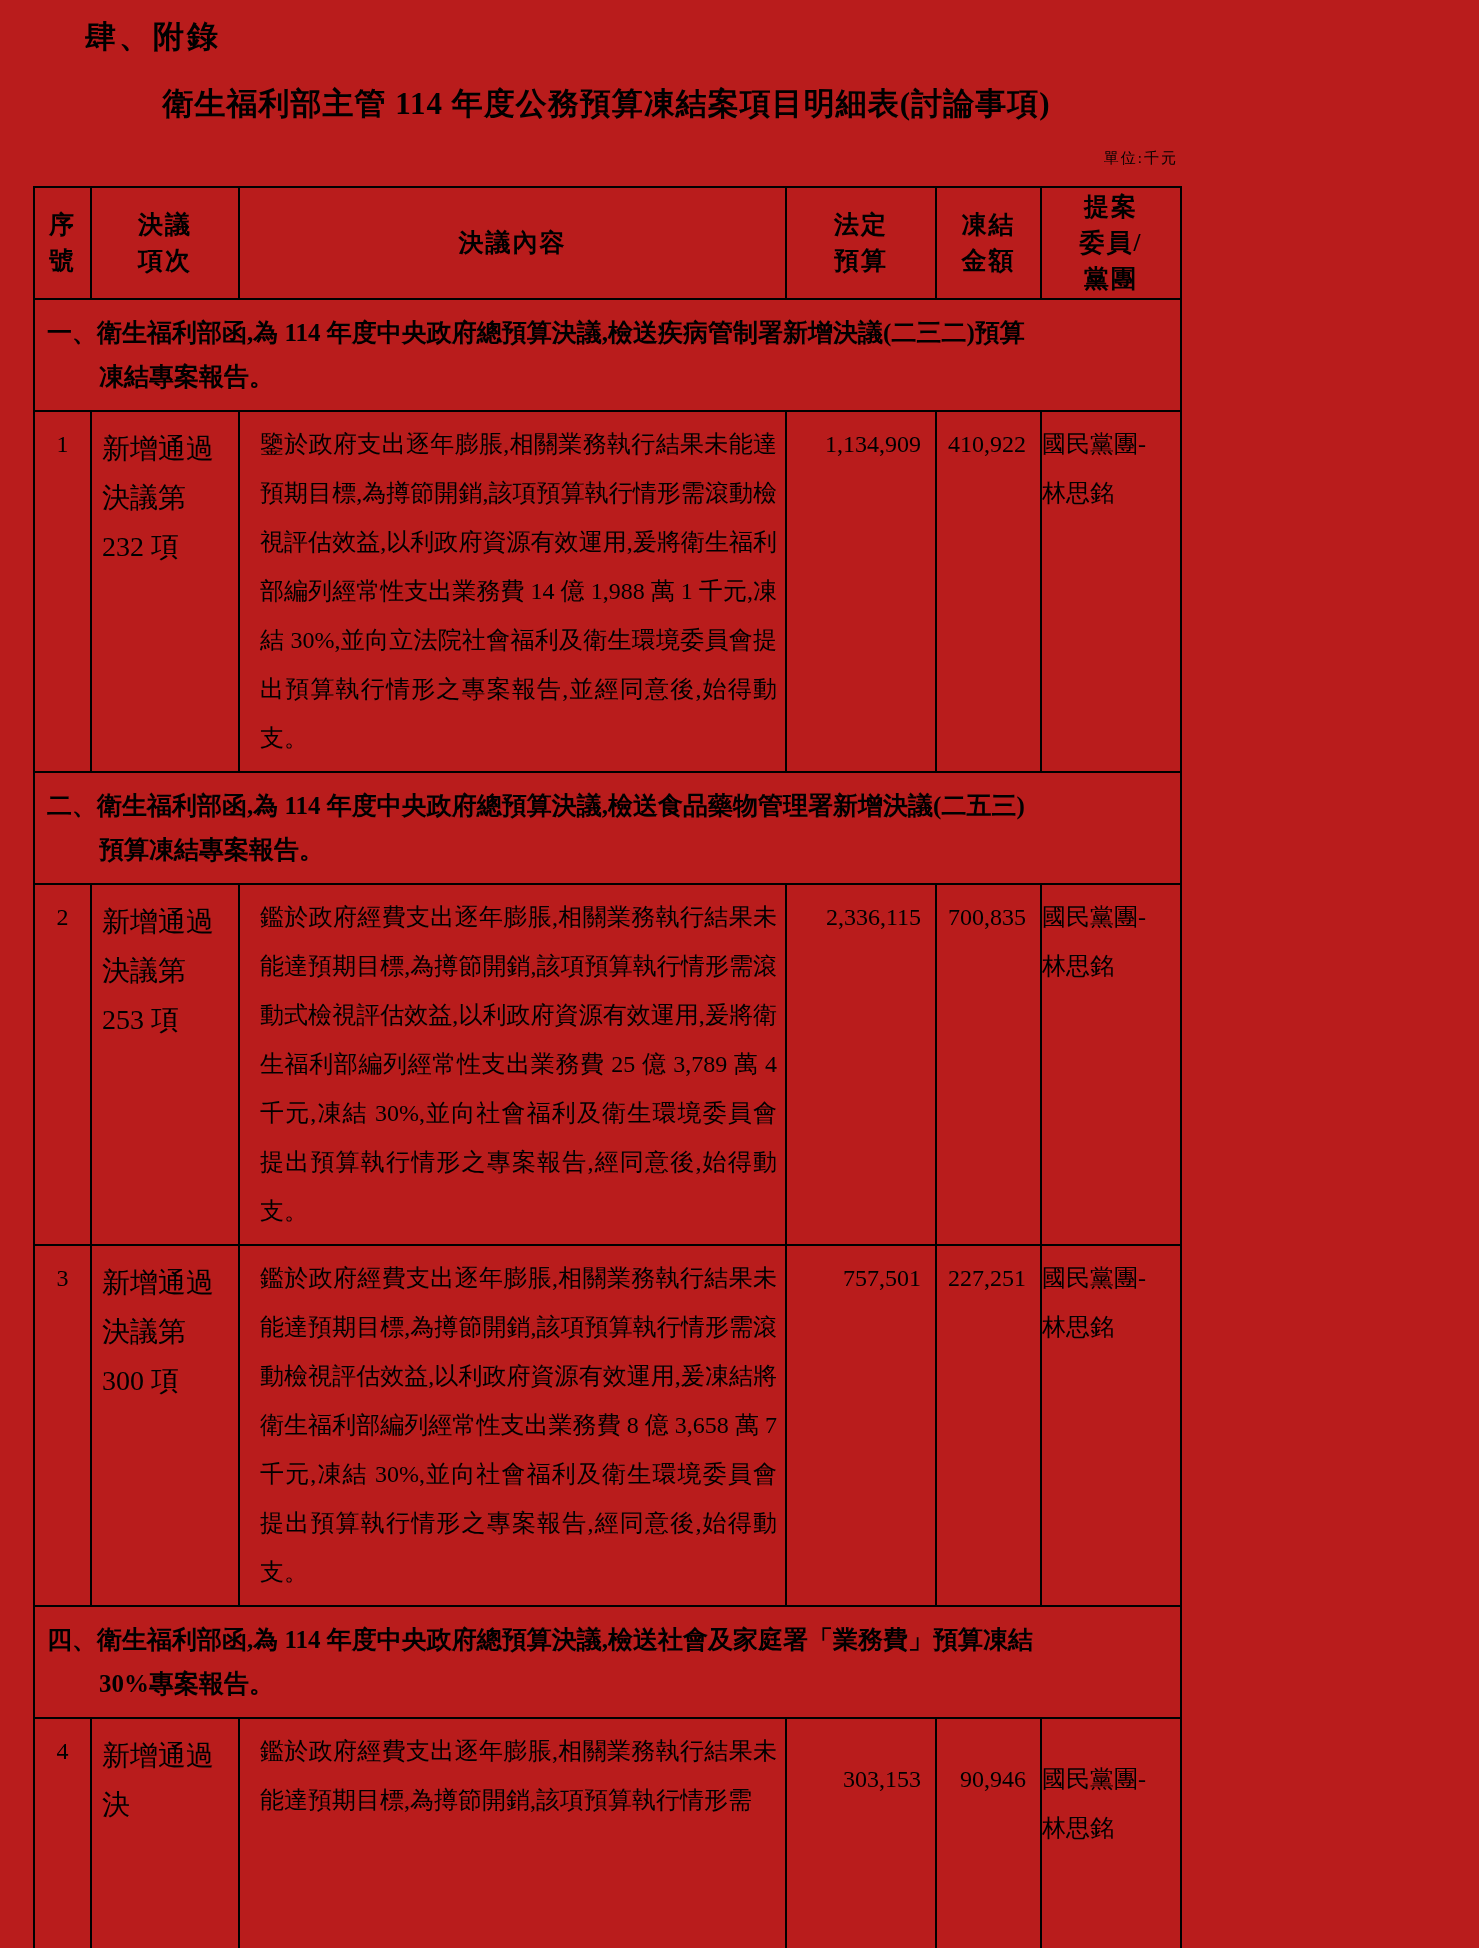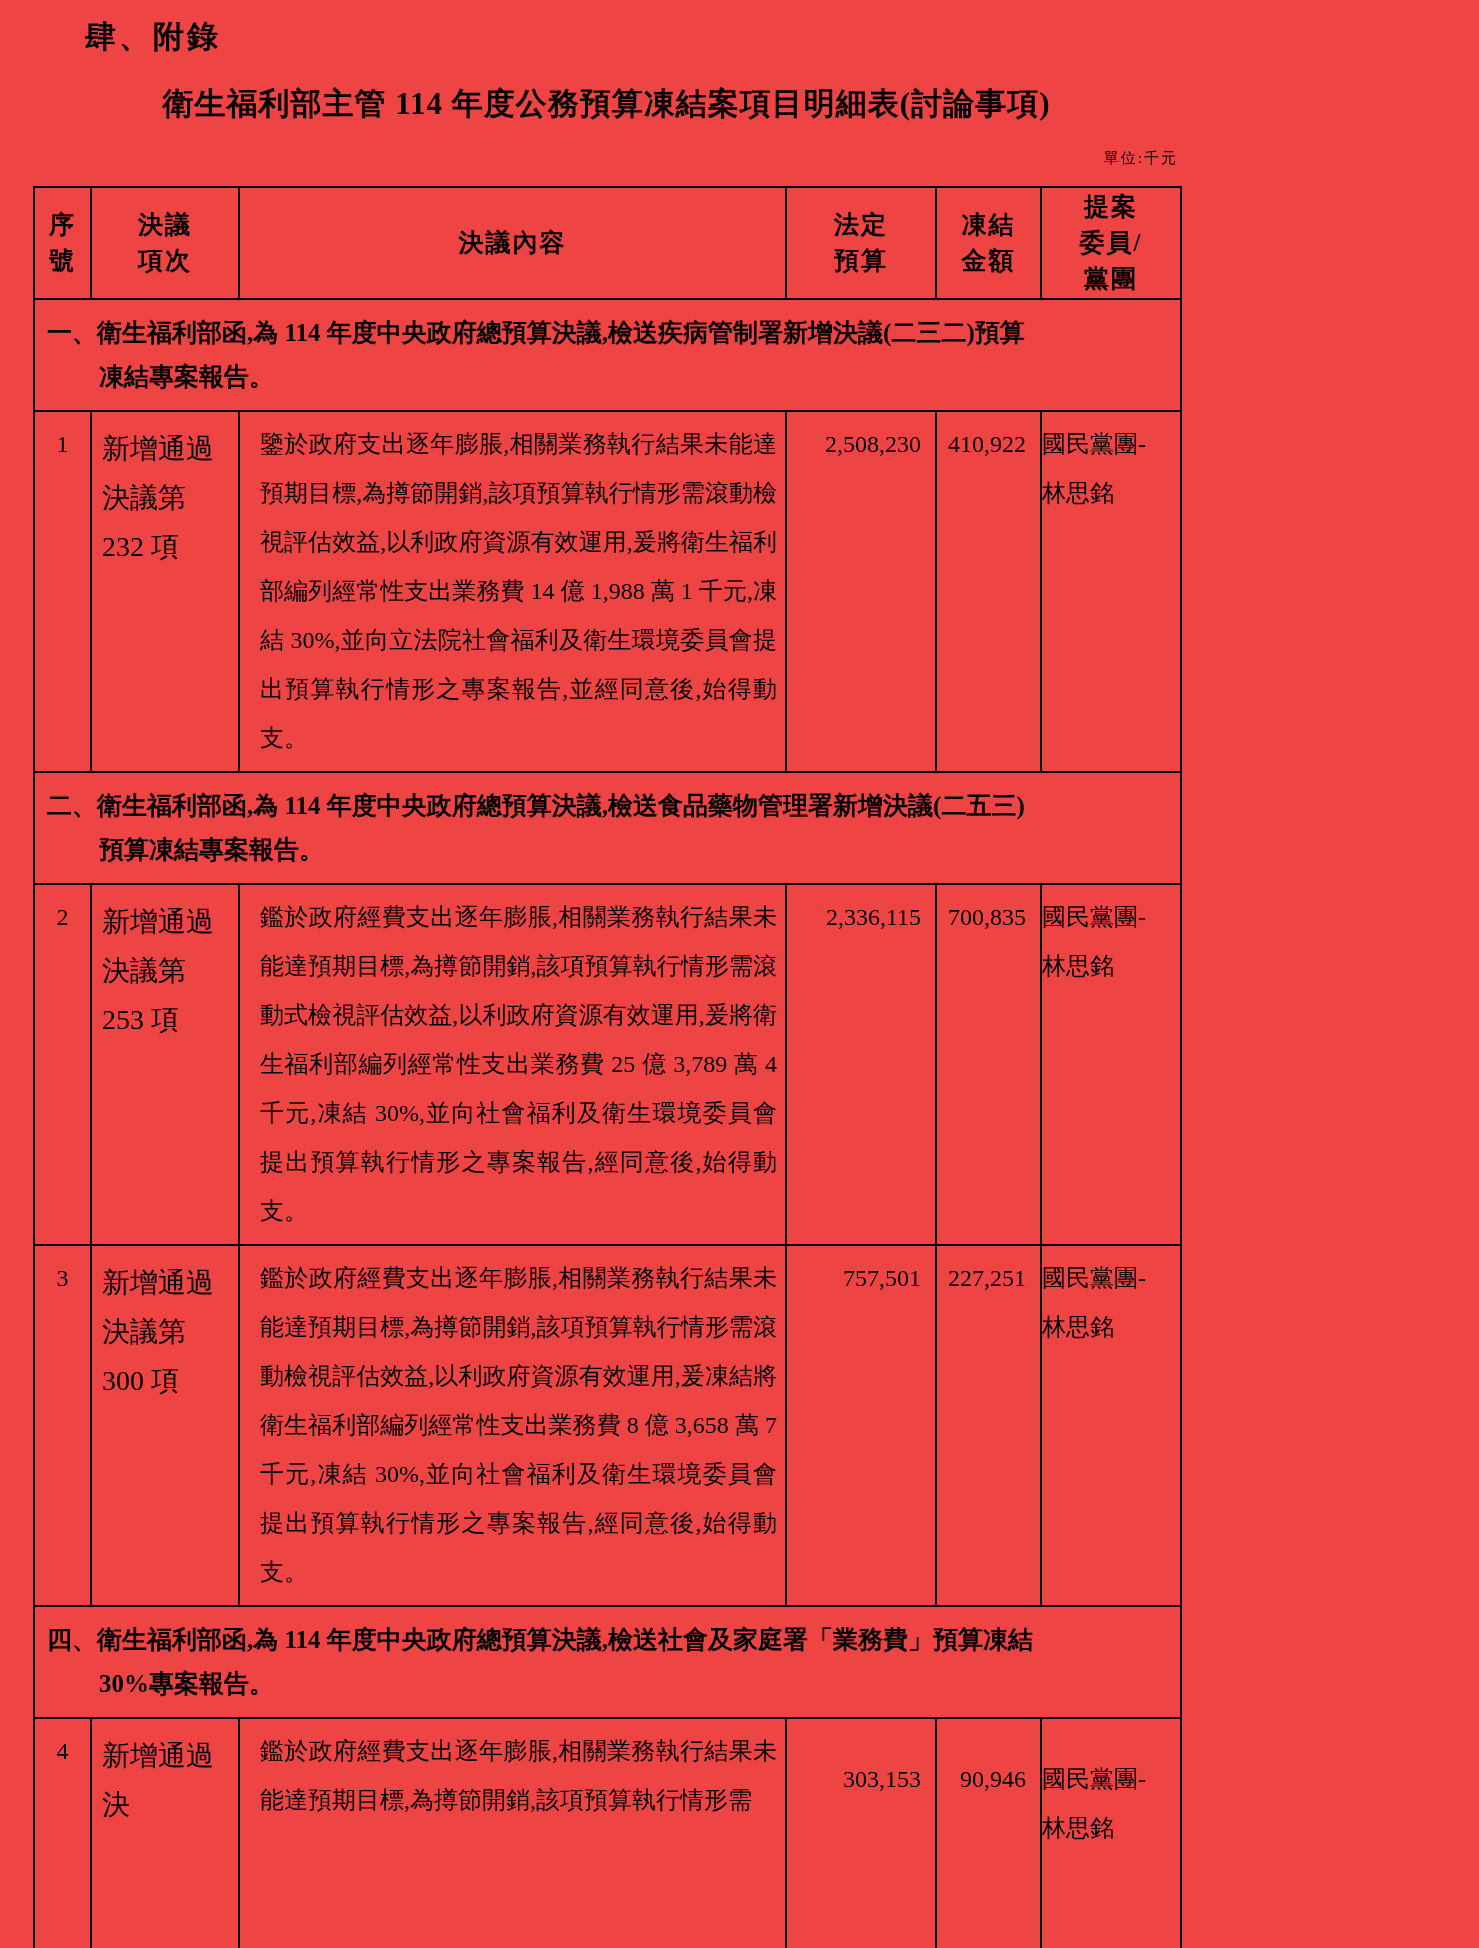--- a/index.html
+++ b/index.html
@@ -1,21 +1,21 @@
 <!DOCTYPE html>
 <html><head>
 <meta charset="utf-8">
 <style>
   * { margin: 0; padding: 0; box-sizing: border-box; }
   html, body { background: #ffffff; }
   .page {
     position: relative;
     width: 1479px;
     height: 1948px;
-    background: #ef4444;
+    background: #b91c1c;
     color: #000000;
     overflow: hidden;
     font-family: "Liberation Serif", "DejaVu Serif", serif;
   }
   .content { width: 1147px; margin-left: 33px; padding-top: 16px; }
 
   .appendix-heading {
     font-size: 31px;
     font-weight: bold;
     margin-left: 52px;
@@ -144,21 +144,21 @@
       <tbody>
 
         <tr class="section-row">
           <td colspan="6">一、衛生福利部函,為 114 年度中央政府總預算決議,檢送疾病管制署新增決議(二三二)預算
 凍結專案報告。</td>
         </tr>
         <tr>
           <td class="seq-cell">1</td>
           <td class="item-cell">新增通過決議第 232 項</td>
           <td class="content-cell">鑒於政府支出逐年膨脹,相關業務執行結果未能達預期目標,為撙節開銷,該項預算執行情形需滾動檢視評估效益,以利政府資源有效運用,爰將衛生福利部編列經常性支出業務費 14 億 1,988 萬 1 千元,凍結 30%,並向立法院社會福利及衛生環境委員會提出預算執行情形之專案報告,並經同意後,始得動支。</td>
-          <td class="num-cell">2,508,230</td>
+          <td class="num-cell">1,134,909</td>
           <td class="num-cell">410,922</td>
           <td class="proposer-cell">國民黨團-
 林思銘</td>
         </tr>
 
         <tr class="section-row">
           <td colspan="6">二、衛生福利部函,為 114 年度中央政府總預算決議,檢送食品藥物管理署新增決議(二五三)
 預算凍結專案報告。</td>
         </tr>
         <tr>

